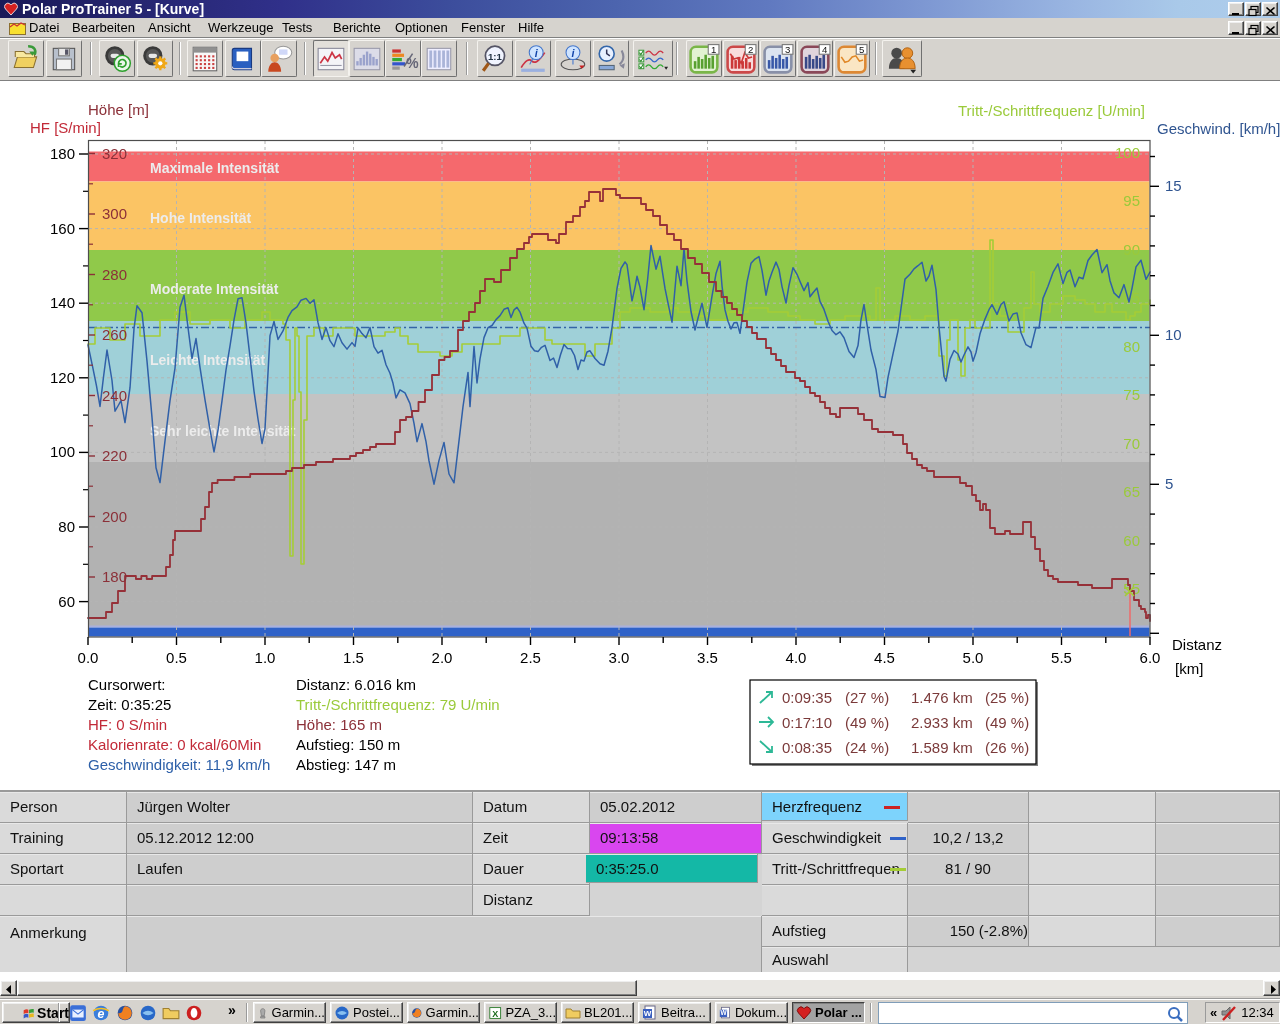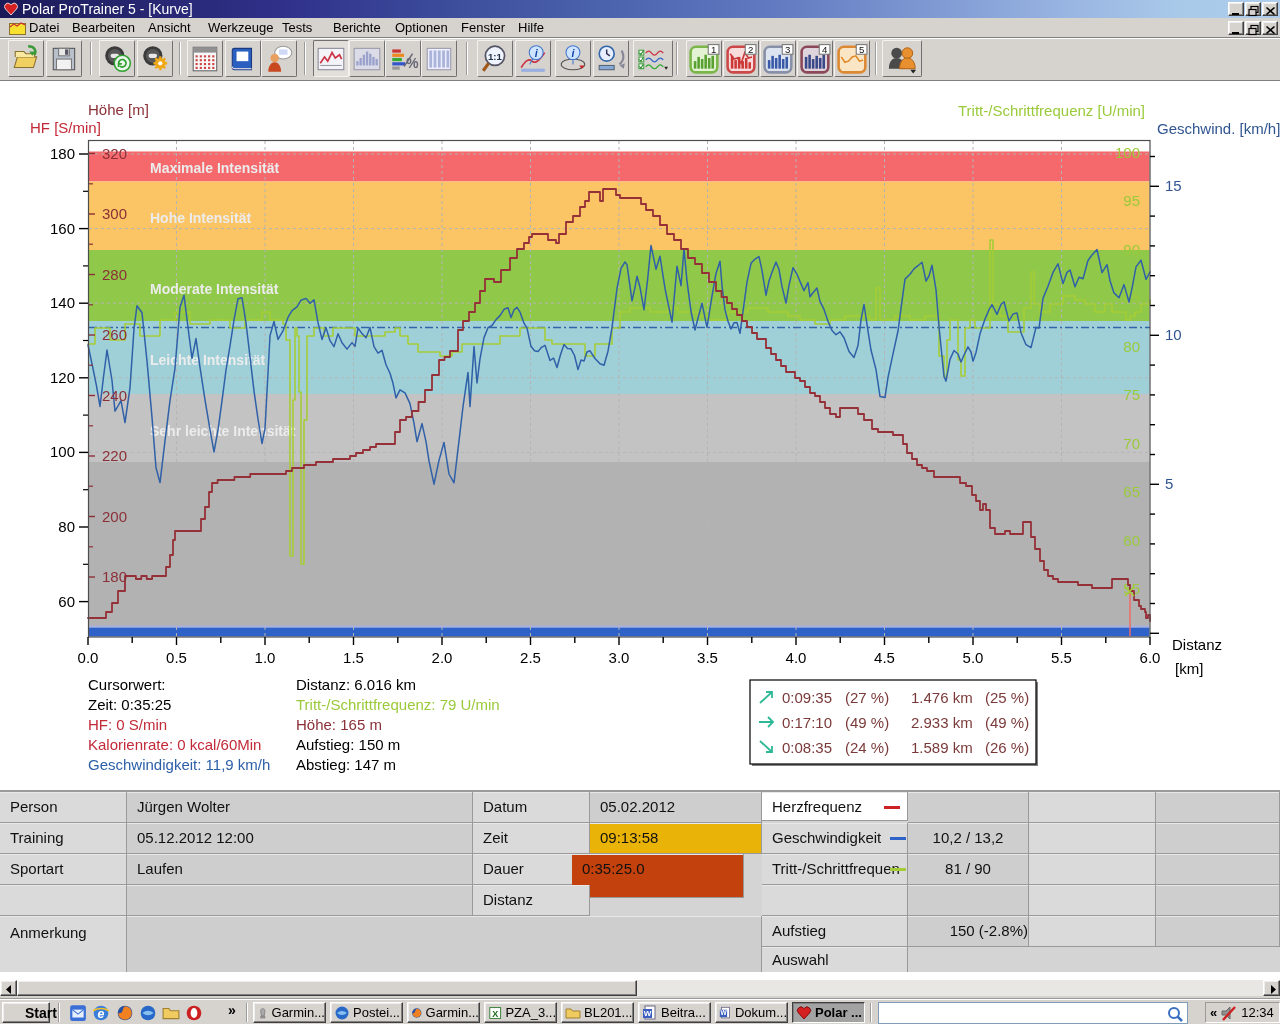--- a/index.html
+++ b/index.html
@@ -1,38 +1,38 @@
 <!DOCTYPE html>
 <html><head><meta charset="utf-8">
 <style>
 * {margin:0;padding:0;box-sizing:border-box}
 html,body {width:1280px;height:1024px;overflow:hidden;font-family:"Liberation Sans",sans-serif}
 .screen {position:relative;width:1280px;height:1024px;background:#d6d3ce}
 .titlebar {position:absolute;left:0;top:0;width:1280px;height:18px;
  background:linear-gradient(90deg,#1a1a58 0%,#24246c 9%,#30308a 22%,#3c4d9c 35%,#4c64ae 48%,#6079c0 60%,#7d97d2 72%,#9ab6e2 84%,#a9c9e9 92%,#aecdec 100%)}
 .ticn {position:absolute;left:4px;top:2px}
-.ttxt {position:absolute;left:22px;top:1px;color:#fff;font-size:14px;font-weight:normal}
+.ttxt {position:absolute;left:22px;top:1px;color:#fff;font-size:14px;font-weight:bold}
 .wbtn {position:absolute;width:16px;height:14px;background:#d6d3ce;border:1px solid;border-color:#fff #404040 #404040 #fff;box-shadow:inset -1px -1px 0 #808080,inset 1px 1px 0 #eee}
 .menubar {position:absolute;left:0;top:18px;width:1280px;height:20px;background:#d6d3ce;border-bottom:1px solid #808080;box-shadow:0 1px 0 #fff}
 .mico {position:absolute;left:9px;top:3px}
 .mitem {position:absolute;top:2px;font-size:13px;color:#000}
 .toolbar {position:absolute;left:0;top:39px;width:1280px;height:42px;background:#d6d3ce;border-bottom:1px solid #808080}
 .tbtn {position:absolute;top:1px;height:37px;background:#d6d3ce;border:1px solid;border-color:#f4f2ee #707070 #707070 #f4f2ee;border-radius:2px;display:flex;align-items:center;justify-content:center}
 .tbtn.active {border-color:#707070 #f4f2ee #f4f2ee #707070;background:#e2dfda}
 .tsep {position:absolute;top:3px;height:33px;width:2px;border-left:1px solid #9a9a9a;border-right:1px solid #fff}
 .client {position:absolute;left:0;top:81px;width:1280px;height:709px;background:#fff}
 .chart {position:absolute;left:0;top:0;z-index:5}
 .tbl {position:absolute;left:0;top:790px;width:1280px;height:182px;background:#d4d4d4;border-top:2px solid #9a9a9a;font-size:15px;color:#111}
 .tc {position:absolute;border-right:1px solid #9a9a9a;border-bottom:1px solid #9a9a9a;box-shadow:inset 0 1px 0 #e8e8e8;overflow:hidden}
 .tc span {position:absolute;white-space:nowrap}
 .hscroll {position:absolute;left:0;top:980px;width:1280px;height:16px;background:#e9e7e3}
 .sbtn {position:absolute;top:0;width:17px;height:16px;background:#d6d3ce;border:1px solid;border-color:#fff #404040 #404040 #fff;box-shadow:inset -1px -1px 0 #808080,inset 1px 1px 0 #eee}
 .sthumb {position:absolute;left:17px;top:0;width:620px;height:16px;background:#d6d3ce;border:1px solid;border-color:#fff #404040 #404040 #fff;box-shadow:inset -1px -1px 0 #808080,inset 1px 1px 0 #eee}
 .taskbar {position:absolute;left:0;top:999px;width:1280px;height:25px;background:#d6d3ce;border-top:1px solid #fff;box-shadow:0 -1px 0 #9a9a9a}
-.start {position:absolute;left:2px;top:2px;width:48px;height:21px;background:#d6d3ce;border:1px solid;border-color:#fff #404040 #404040 #fff;box-shadow:inset -1px -1px 0 #808080,inset 1px 1px 0 #eee;display:flex;align-items:center;gap:2px;padding-left:20px;font-size:14px}
+.start {position:absolute;left:2px;top:2px;width:68px;height:21px;background:#d6d3ce;border:1px solid;border-color:#fff #404040 #404040 #fff;box-shadow:inset -1px -1px 0 #808080,inset 1px 1px 0 #eee;display:flex;align-items:center;gap:2px;padding-left:20px;font-size:14px}
 .qsep {position:absolute;top:3px;height:19px;width:2px;border-left:1px solid #9a9a9a;border-right:1px solid #fff}
 .qicon {position:absolute;top:4px}
 .chev {position:absolute;left:228px;top:2px;font-size:14px;font-weight:bold}
 .task {position:absolute;top:2px;width:73px;height:21px;background:#d6d3ce;border:1px solid;border-color:#fff #404040 #404040 #fff;box-shadow:inset -1px -1px 0 #808080,inset 1px 1px 0 #eee;display:flex;align-items:center;gap:3px;padding-left:3px;font-size:13px;overflow:hidden;white-space:nowrap}
 .task.pressed {border-color:#404040 #fff #fff #404040;box-shadow:inset 1px 1px 0 #808080;background:#a3a3a3}
 .search {position:absolute;left:878px;top:2px;width:310px;height:21px;background:#fff;border:1px solid #7f9db9;color:#999;font-size:14px;padding:20px 0 0 8px}
 .tray {position:absolute;left:1205px;top:2px;width:75px;height:21px;background:#d6d3ce;border:1px solid;border-color:#9a9a9a #fff #fff #9a9a9a;display:flex;align-items:center;gap:2px;padding-left:4px}
 .chev2 {font-size:13px;font-weight:bold}
 .clock {font-size:13px}
 </style></head>
@@ -524,58 +524,58 @@
       </div>
       <div class="tc" style="left:127px;top:0px;width:346px;height:31px;background:#cecece">
         <span style="position:absolute;left:10px;top:6px">Jürgen Wolter</span>
       </div>
       <div class="tc" style="left:473px;top:0px;width:117px;height:31px;background:#dadada">
         <span style="position:absolute;left:10px;top:6px">Datum</span>
       </div>
       <div class="tc" style="left:590px;top:0px;width:172px;height:31px;background:#cecece">
         <span style="position:absolute;left:10px;top:6px">05.02.2012</span>
       </div>
-      <div class="tc" style="left:762px;top:0px;width:146px;height:29px;background:#ffffff">
+      <div class="tc" style="left:762px;top:0px;width:146px;height:29px;background:#7dd3fc">
         <span style="position:absolute;left:10px;top:6px">Herzfrequenz</span>
         <i style="position:absolute;left:122px;top:14px;width:16px;height:3px;background:#cc2222"></i>
       </div>
       <div class="tc" style="left:908px;top:0px;width:121px;height:31px;background:#cecece"></div>
       <div class="tc" style="left:1029px;top:0px;width:127px;height:31px;background:#dadada"></div>
       <div class="tc" style="left:1156px;top:0px;width:124px;height:31px;background:#cecece"></div>
       <div class="tc" style="left:0px;top:31px;width:127px;height:31px;background:#dadada">
         <span style="position:absolute;left:10px;top:6px">Training</span>
       </div>
       <div class="tc" style="left:127px;top:31px;width:346px;height:31px;background:#cecece">
         <span style="position:absolute;left:10px;top:6px">05.12.2012 12:00</span>
       </div>
       <div class="tc" style="left:473px;top:31px;width:117px;height:31px;background:#dadada">
         <span style="position:absolute;left:10px;top:6px">Zeit</span>
       </div>
-      <div class="tc" style="left:590px;top:31px;width:172px;height:31px;background:#eab308">
+      <div class="tc" style="left:590px;top:31px;width:172px;height:31px;background:#d946ef">
         <span style="position:absolute;left:10px;top:6px">09:13:58</span>
       </div>
       <div class="tc" style="left:762px;top:31px;width:146px;height:31px;background:#dadada">
         <span style="position:absolute;left:10px;top:6px">Geschwindigkeit</span>
         <i style="position:absolute;left:128px;top:14px;width:16px;height:3px;background:#2f62c8"></i>
       </div>
       <div class="tc" style="left:908px;top:31px;width:121px;height:31px;background:#cecece">
         <span style="position:absolute;left:0;right:0;text-align:center;top:6px">10,2 / 13,2</span>
       </div>
       <div class="tc" style="left:1029px;top:31px;width:127px;height:31px;background:#dadada"></div>
       <div class="tc" style="left:1156px;top:31px;width:124px;height:31px;background:#cecece"></div>
       <div class="tc" style="left:0px;top:62px;width:127px;height:31px;background:#dadada">
         <span style="position:absolute;left:10px;top:6px">Sportart</span>
       </div>
       <div class="tc" style="left:127px;top:62px;width:346px;height:31px;background:#cecece">
         <span style="position:absolute;left:10px;top:6px">Laufen</span>
       </div>
       <div class="tc" style="left:473px;top:62px;width:117px;height:31px;background:#dadada">
         <span style="position:absolute;left:10px;top:6px">Dauer</span>
       </div>
-      <div class="tc" style="left:572px;top:62px;width:172px;height:44px;background:#c2410c">
+      <div class="tc" style="left:586px;top:62px;width:172px;height:29px;background:#14b8a6">
         <span style="position:absolute;left:10px;top:6px">0:35:25.0</span>
       </div>
       <div class="tc" style="left:762px;top:62px;width:146px;height:31px;background:#dadada">
         <span style="position:absolute;left:10px;top:6px">Tritt-/Schrittfrequen</span>
         <i style="position:absolute;left:128px;top:14px;width:16px;height:3px;background:#a5cd36"></i>
       </div>
       <div class="tc" style="left:908px;top:62px;width:121px;height:31px;background:#cecece">
         <span style="position:absolute;left:0;right:0;text-align:center;top:6px">81 / 90</span>
       </div>
       <div class="tc" style="left:1029px;top:62px;width:127px;height:31px;background:#dadada"></div>

